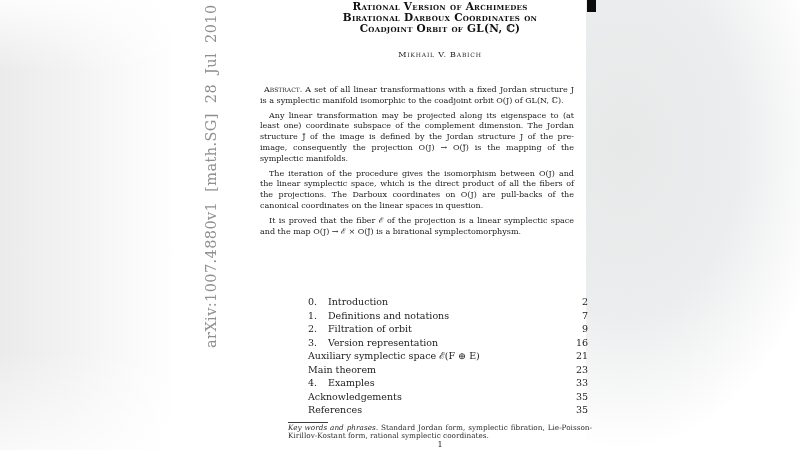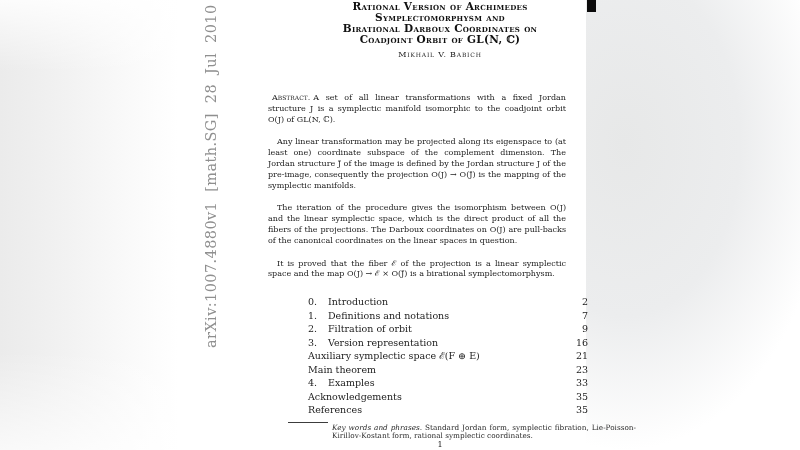--- a/index.html
+++ b/index.html
@@ -36,61 +36,60 @@
     color:#111;
   }
   .author-line{
     position:absolute;left:190px;top:50px;width:500px;text-align:center;
     font-size:8px;letter-spacing:0.8px;color:#222;
   }
   .abstract{
     position:absolute;left:256px;top:81px;width:322px;
     font-size:8px;line-height:10.8px;text-align:justify;
   }
-  .abstract p{margin:12px;text-indent:9px;}
+  .abstract p{margin:4px;text-indent:9px;}
   .abstract p:first-child{text-indent:4px;}
   .abstract .lead{font-variant:small-caps;margin-right:3px;}
   .contents-heading{
     position:absolute;left:190px;top:281px;width:500px;text-align:center;
     font-size:9.5px;letter-spacing:0.6px;
   }
   .toc{
     position:absolute;left:308px;top:295px;width:280px;font-size:9.5px;
   }
   .toc-row{display:flex;height:13.5px;line-height:13.5px;}
   .toc-num{width:20px;flex:none;}
   .toc-label{flex:none;}
   .toc-fill{flex:1;}
   .toc-page{flex:none;text-align:right;}
   .footnote-rule{
     position:absolute;left:288px;top:422px;width:40px;height:1px;background:#3c3c3c;
   }
   .footnote{
     position:absolute;left:288px;top:424px;width:304px;
-    font-size:7.3px;line-height:7.6px;text-align:justify;color:#2a2a2a;margin-left:44px;
+    font-size:7.3px;line-height:7.6px;text-align:justify;color:#2a2a2a;
   }
   .fn-lead{font-style:italic;}
   .page-number{
     position:absolute;left:190px;top:440px;width:500px;text-align:center;font-size:8px;
   }
 </style>
 </head>
 <body>
 
 <div class="canvas">
 
   <div class="shade-left"></div>
   <div class="shade-right"></div>
   <div class="top-artifact"></div>
 
   <div class="arxiv-stamp">arXiv:1007.4880v1  [math.SG]  28 Jul 2010</div>
 
   <div class="title-block sc">
     <div>Rational Version of Archimedes</div>
-    <div>Symplectomorphysm and</div>
     <div>Birational Darboux Coordinates on</div>
     <div>Coadjoint Orbit of GL(N, ℂ)</div>
   </div>
 
   <div class="author-line sc">Mikhail V. Babich</div>
 
   <div class="abstract">
       <p><span class="lead">Abstract.</span>A set of all linear transformations with a fixed Jordan structure J is a symplectic manifold isomorphic to the coadjoint orbit O(J) of GL(N, ℂ).</p>
       <p>Any linear transformation may be projected along its eigenspace to (at least one) coordinate subspace of the complement dimension. The Jordan structure J̃ of the image is defined by the Jordan structure J of the pre-image, consequently the projection O(J) → O(J̃) is the mapping of the symplectic manifolds.</p>
       <p>The iteration of the procedure gives the isomorphism between O(J) and the linear symplectic space, which is the direct product of all the fibers of the projections. The Darboux coordinates on O(J) are pull-backs of the canonical coordinates on the linear spaces in question.</p>

